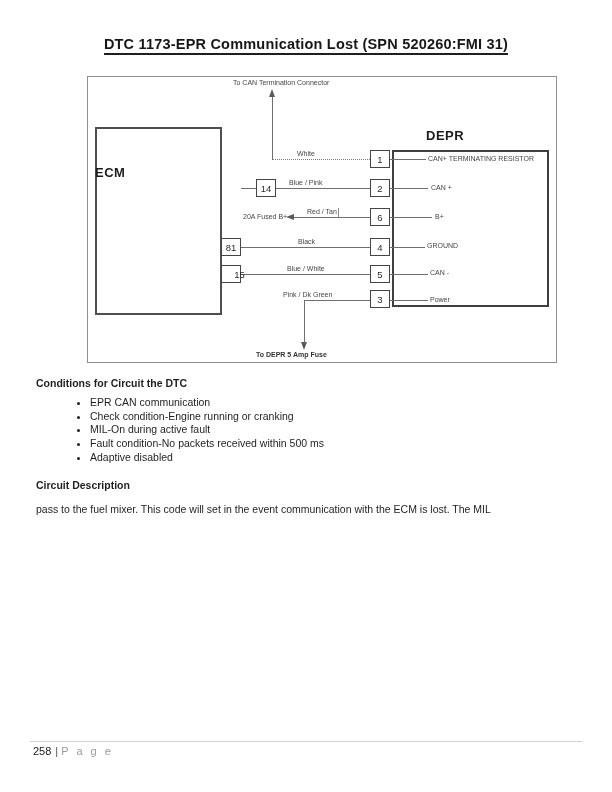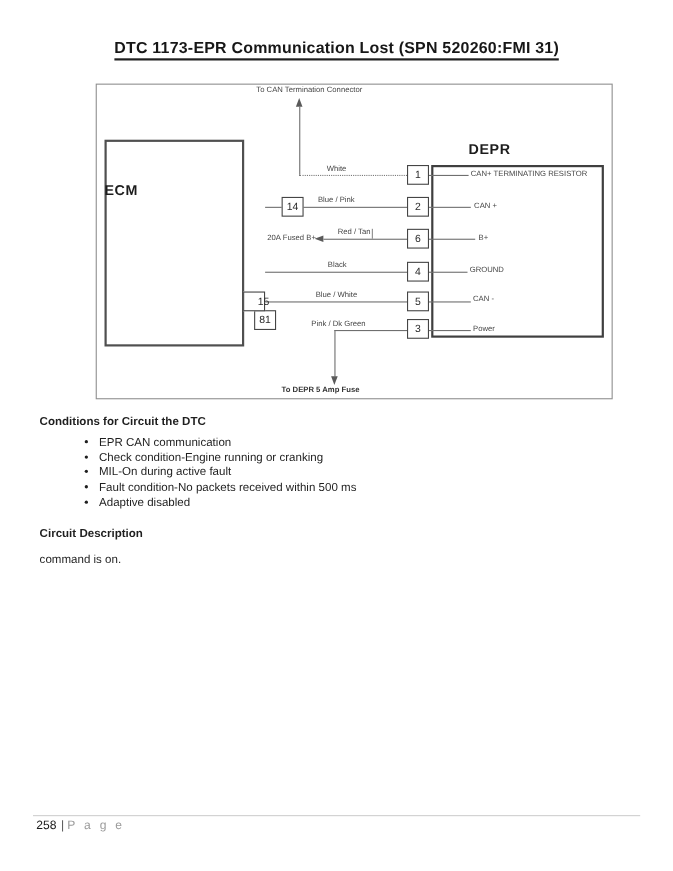--- a/index.html
+++ b/index.html
@@ -72,21 +72,21 @@
   <div>
     <div class="frame"></div>
 
     <div class="ecm-box"></div>
     <div class="blk-label" style="left:95px; top:165px; width:127px; text-align:left;">ECM</div>
 
     <div class="blk-label" style="left:426px; top:128px;">DEPR</div>
     <div class="depr-box"></div>
 
     <div class="pin" style="left:221px; top:179px;margin-left:35px;">14</div>
-    <div class="pin" style="left:231px; top:238px;margin-top:44px;">81</div>
+    <div class="pin" style="left:221px; top:238px;">81</div>
     <div class="pin" style="left:221px; top:265px;padding-left:17px;">15</div>
 
     <div class="pin" style="left:370px; top:150px;">1</div>
     <div class="pin" style="left:370px; top:179px;">2</div>
     <div class="pin" style="left:370px; top:208px;">6</div>
     <div class="pin" style="left:370px; top:238px;">4</div>
     <div class="pin" style="left:370px; top:265px;">5</div>
     <div class="pin" style="left:370px; top:290px;">3</div>
 
     <div class="dline" style="left:390px; top:159px; width:36px;"></div>
@@ -134,21 +134,21 @@
   <ul class="cond-list">
     <li><span>EPR CAN communication</span></li>
     <li><span>Check condition-Engine running or cranking</span></li>
     <li><span>MIL-On during active fault</span></li>
     <li><span>Fault condition-No packets received within 500 ms</span></li>
     <li><span>Adaptive disabled</span></li>
   </ul>
 
   <div class="sec-heading" style="top:479px;">Circuit Description</div>
   <div class="para">
-    <div>command is on.</div>
+    <div>pass to the fuel mixer. This code will set in the event communication with the ECM is lost. The MIL</div>
   </div>
 
   <div class="footer-rule"></div>
   <div class="footer">
     <span class="fnum">258</span><span class="fsep">|</span><span class="fword">P a g e</span>
   </div>
 
 </div>
 
 </body></html>

